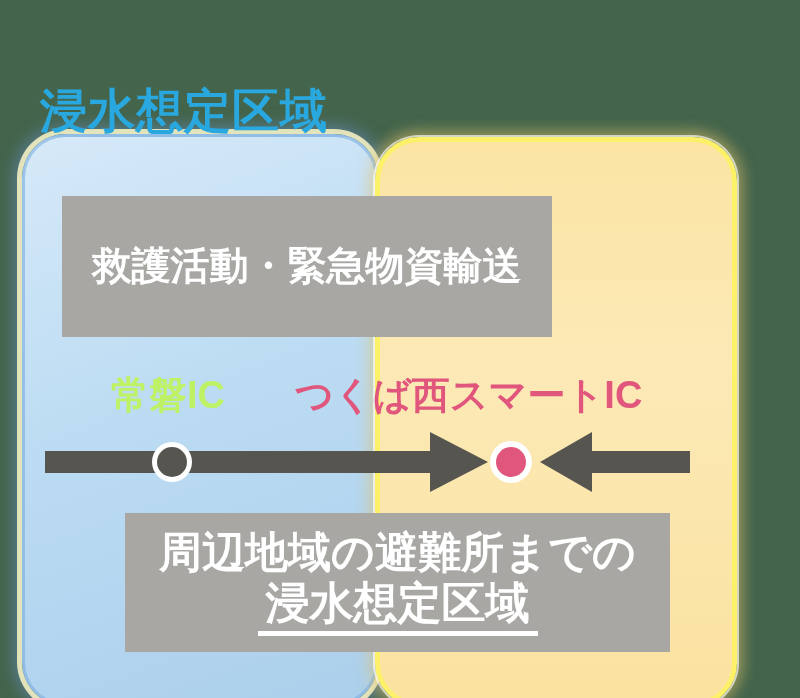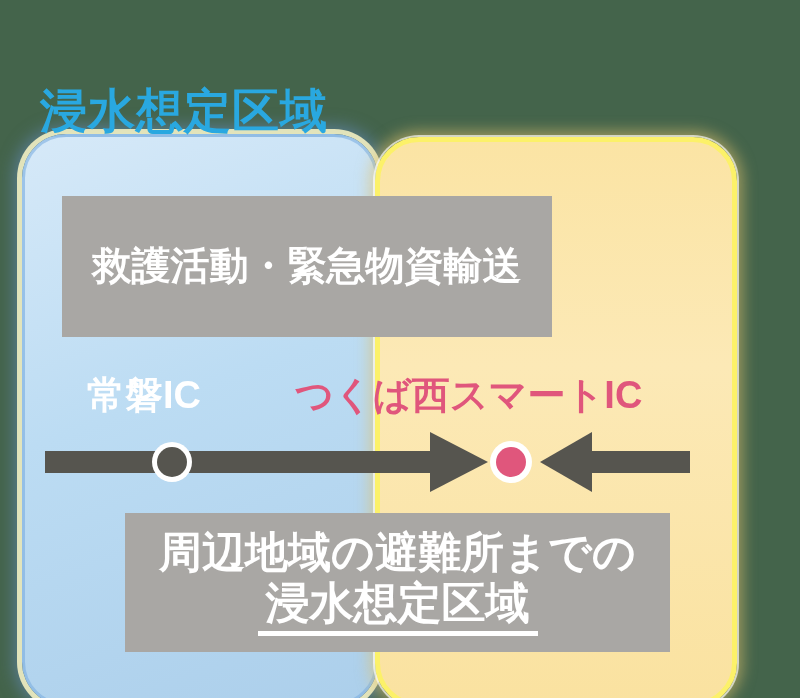--- a/index.html
+++ b/index.html
@@ -52,21 +52,21 @@
   .box-access{left:125px;top:513px;width:545px;height:139px;}
   .box-access .l1{font-size:43px;line-height:1.1;white-space:nowrap;}
   .box-access .l2{margin-top:4px;font-size:44px;line-height:1.0;}
   .underline-wrap{
     display:inline-flex;align-items:center;gap:10px;
     border-bottom:5px solid #ffffff;padding:0 8px 6px 8px;
   }
 
   
   .ic-label{position:absolute;top:370px;font-weight:700;font-size:38px;white-space:nowrap;text-align:center;}
-  .ic-left{left:44px;width:200px;color:#ffffff;}
+  .ic-left{left:68px;width:200px;color:#bef264;}
   .ic-right{left:295px;width:340px;color:#e0567c;}
 
   .arrows-svg{position:absolute;left:0;top:424px;}
 </style>
 </head>
 <body>
 
 <div class="stage">
 
   <div class="panel panel-blue"></div>

